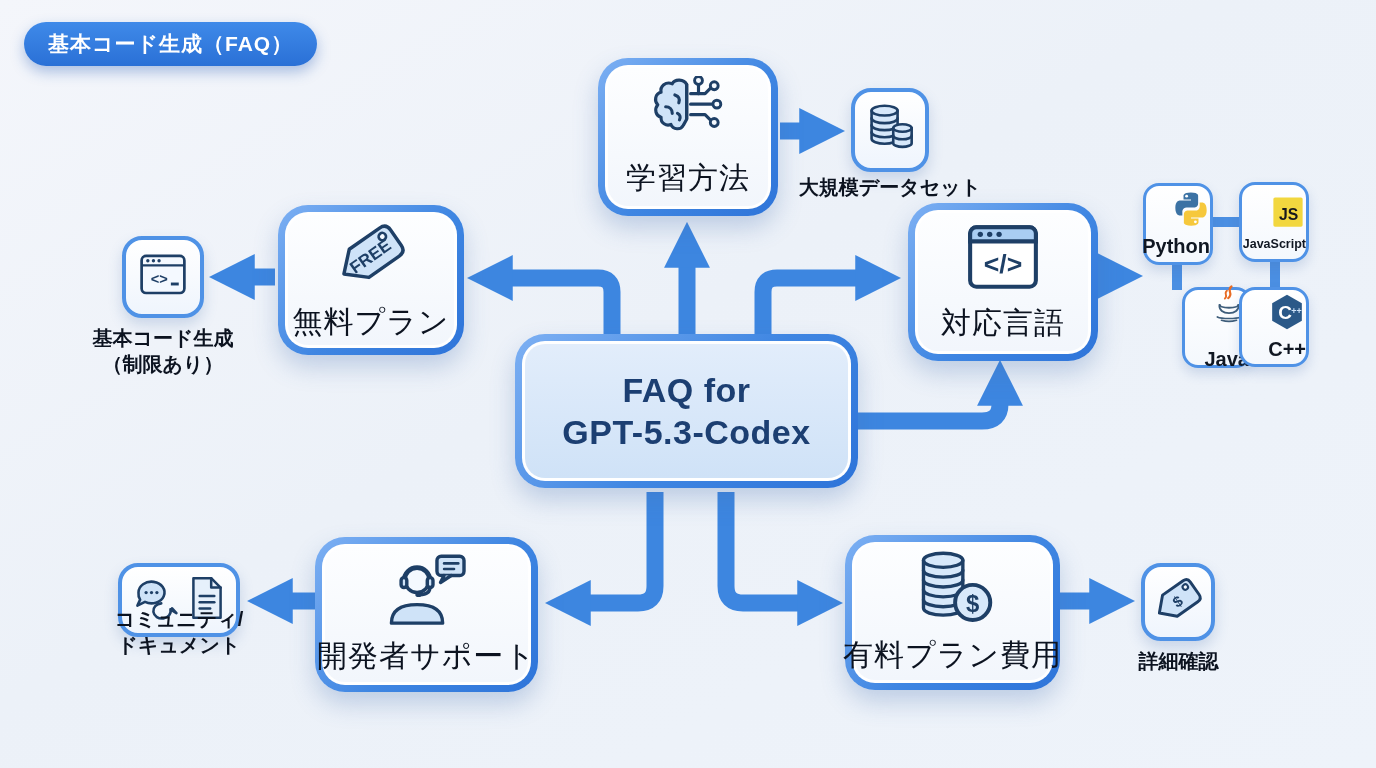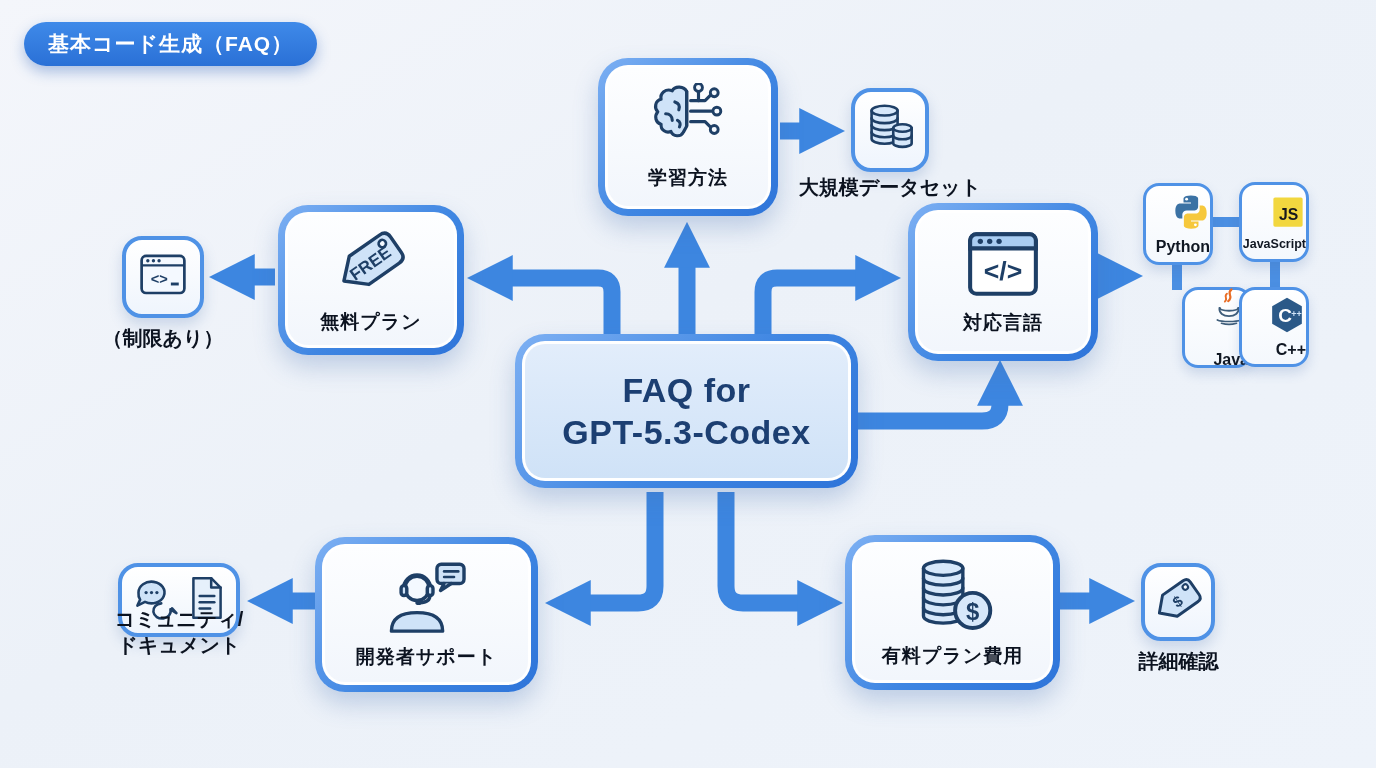--- a/index.html
+++ b/index.html
@@ -17,21 +17,21 @@
     border-radius:30px;padding:7px;
     background:linear-gradient(135deg,#7db0f3 0%,#3f86e2 55%,#2e74d9 100%);
     box-shadow:0 12px 24px rgba(70,110,175,.28);
   }
   .node-in{background:#ffffff;border-radius:23px;padding:3px;width:100%;height:100%;box-sizing:border-box;}
   .node-core{
     width:100%;height:100%;border-radius:20px;box-sizing:border-box;
     background:linear-gradient(180deg,#fdfeff 0%,#f2f6fc 100%);
     display:flex;flex-direction:column;align-items:center;justify-content:center;gap:6px;
   }
-  .node-core .lbl{font-weight:700;color:#0c1320;font-size:19px;letter-spacing:1px;white-space:nowrap;}
+  .node-core .lbl{font-weight:400;color:#0c1320;font-size:30px;letter-spacing:1px;white-space:nowrap;}
 
   
   .center .node-core{background:linear-gradient(180deg,#e2edfb 0%,#cfe2f7 100%);}
   .center-text{font-weight:700;color:#1c3f72;font-size:34px;line-height:1.25;text-align:center;letter-spacing:.5px;}
 
   
   .mini{
     background:linear-gradient(180deg,#ffffff 0%,#eff5fd 100%);
     border:4px solid #4f92e6;border-radius:20px;
     display:flex;align-items:center;justify-content:center;gap:4px;
@@ -41,21 +41,21 @@
     font-weight:700;color:#0c1320;font-size:20px;line-height:1.3;text-align:center;white-space:nowrap;
   }
 
   
   .lang-card{
     background:linear-gradient(180deg,#ffffff 0%,#f4f8fd 100%);
     border:3px solid #4f92e6;border-radius:16px;
     display:flex;flex-direction:column;align-items:flex-end;justify-content:center;gap:3px;
     box-shadow:0 6px 12px rgba(70,110,175,.2);
   }
-  .lang-card .lname{font-weight:700;color:#101722;font-size:16px;white-space:nowrap;}
+  .lang-card .lname{font-weight:700;color:#101722;font-size:20px;white-space:nowrap;}
   .lang-card .lname.small{font-size:12.5px;}
 
   .badge{
     left:24px;top:22px;height:44px;border-radius:22px;padding:0 24px;
     background:linear-gradient(180deg,#3f8ae9 0%,#2a70d6 100%);
     display:flex;align-items:center;
     box-shadow:0 6px 14px rgba(35,90,180,.35);
   }
   .badge span{color:#fff;font-weight:700;font-size:21px;letter-spacing:1px;}
 </style>
@@ -181,20 +181,21 @@
       <line x1="5" y1="13.5" x2="43" y2="13.5" stroke="#1e3f66" stroke-width="2"></line>
       <circle cx="10.5" cy="9.3" r="1.5" fill="#1e3f66"></circle>
         <circle cx="15.5" cy="9.3" r="1.5" fill="#1e3f66"></circle>
         <circle cx="20.5" cy="9.3" r="1.5" fill="#1e3f66"></circle>
       <text x="13" y="30" font-family="Liberation Sans, sans-serif" font-size="13" font-weight="bold" fill="#1e3f66">&lt;&gt;</text>
       <line x1="31" y1="30" x2="38" y2="30" stroke="#1e3f66" stroke-width="2.6"></line>
     </svg>
   </span>
 </div>
 <div class="mini-label" style="left:63px;top:325px;width:200px;">
+  <div>基本コード生成</div>
   <div>（制限あり）</div>
 </div>
 
 <div class="node" style="left:908px;top:203px;width:190px;height:158px;">
   <div class="node-in">
       <div class="node-core">
     <span>
       <svg width="82" height="72" viewBox="0 0 52 46">
         <rect x="5" y="4" width="42" height="38" rx="4" fill="#ffffff" stroke="#1e3f66" stroke-width="2.6"></rect>
         <path d="M5 8 a4 4 0 0 1 4-4 H43 a4 4 0 0 1 4 4 V13 H5 Z" fill="#a9cdf2" stroke="#1e3f66" stroke-width="2.6"></path>

